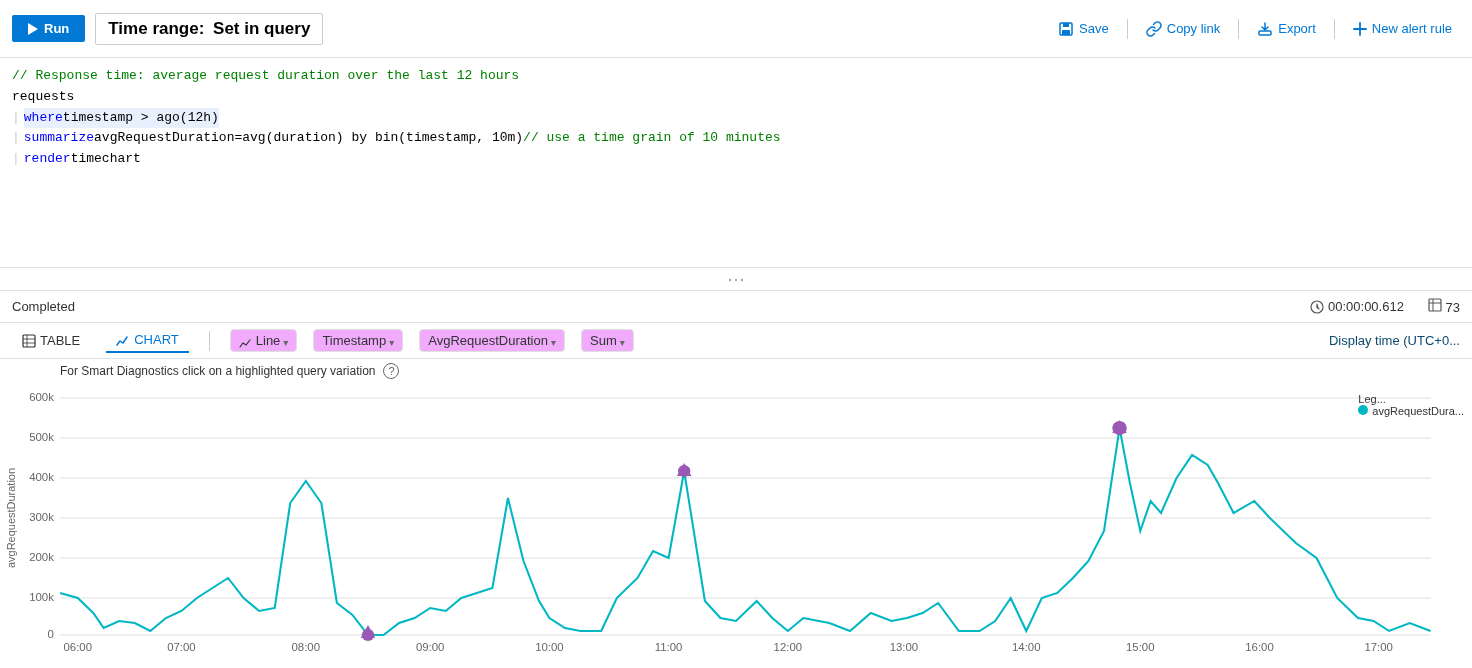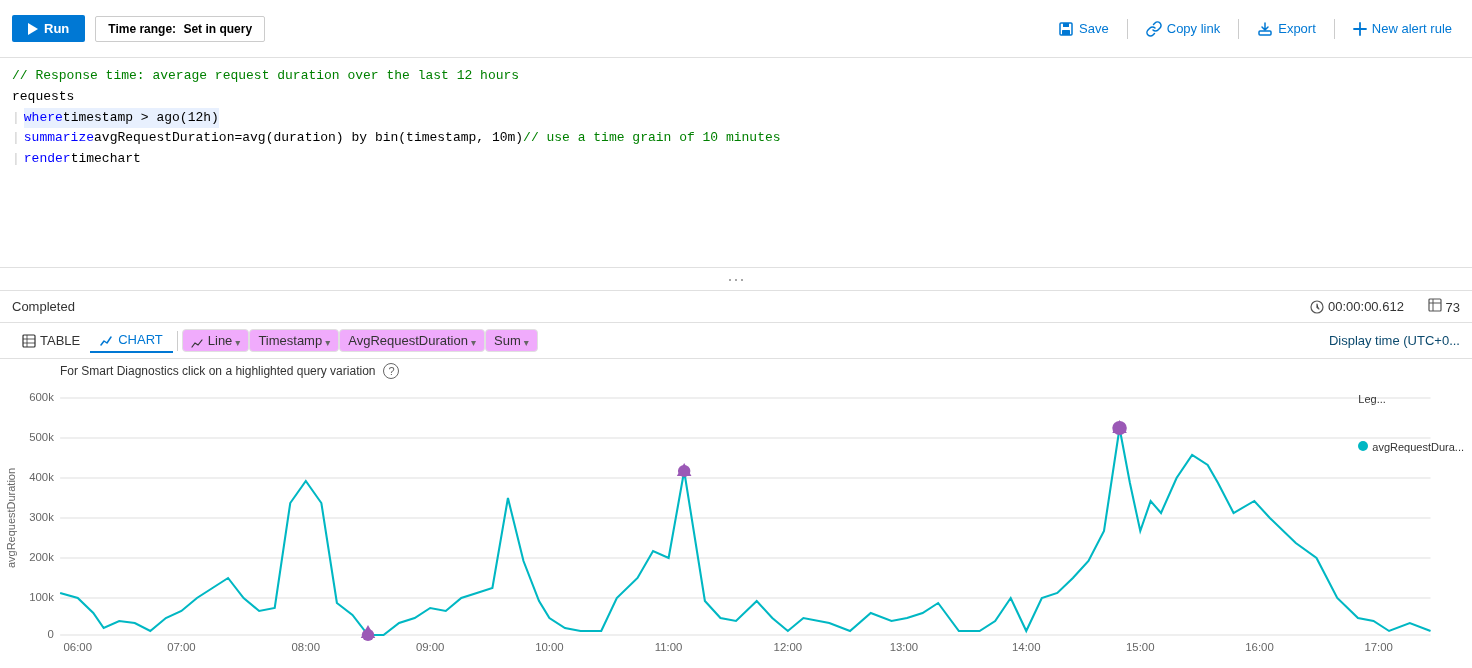--- a/index.html
+++ b/index.html
@@ -11,21 +11,21 @@
       gap: 10px; height: 58px;
     }
     #run-btn {
       background: #0078d4; color: #fff; border: none; padding: 6px 16px; cursor: pointer;
       display: flex; align-items: center; gap: 6px; font-size: 13px; font-weight: 600;
       border-radius: 2px;
     }
     #run-btn .play-icon { width: 0; height: 0; border-top: 6px solid transparent; border-bottom: 6px solid transparent; border-left: 10px solid #fff; display: inline-block; }
     #time-range-btn {
       border: 1px solid #ccc; background: #fff; padding: 5px 12px; cursor: pointer;
-      font-size: 12px; border-radius: 2px;
+      font-size: 17px; border-radius: 2px;
     }
     #time-range-btn span { font-weight: 600; }
     .toolbar-spacer { flex: 1; }
     .toolbar-action {
       display: flex; align-items: center; gap: 5px; cursor: pointer; color: #0078d4;
       font-size: 13px; padding: 4px 8px; background: none; border: none;
     }
     .toolbar-sep { width: 1px; height: 20px; background: #ccc; }
     .new-alert-btn {
       display: flex; align-items: center; gap: 5px; cursor: pointer; color: #0078d4;
@@ -57,21 +57,21 @@
       height: 32px; gap: 24px;
     }
     #status-completed { color: #333; font-size: 13px; }
     .status-spacer { flex: 1; }
     .status-time { display: flex; align-items: center; gap: 4px; font-size: 13px; color: #333; }
     .status-rows { font-size: 13px; color: #333; }
 
     
     #chart-toolbar {
       display: flex; align-items: center; padding: 4px 12px; border-bottom: 1px solid #e0e0e0;
-      height: 36px; gap: 0;
+      height: 36px; gap: 16px;
     }
     .chart-tab {
       display: flex; align-items: center; gap: 4px; padding: 4px 10px; cursor: pointer;
       font-size: 13px; color: #333; border: none; background: none;
     }
     .chart-tab.active { color: #0078d4; border-bottom: 2px solid #0078d4; }
     .chart-sep { width: 1px; height: 20px; background: #ccc; margin: 0 4px; }
     .chart-dropdown {
       display: flex; align-items: flex-end; gap: 3px; padding: 3px 8px; cursor: pointer;
       font-size: 13px; border: 1px solid #e0e0e0; background: #f0abfc; border-radius: 4px;
@@ -87,21 +87,21 @@
     }
     .smart-diag-bar .help-icon {
       width: 16px; height: 16px; border-radius: 50%; border: 1px solid #666;
       display: inline-flex; align-items: center; justify-content: center; font-size: 11px; color: #666; cursor: pointer;
     }
     #svg-chart { width: 100%; }
 
     .legend-area {
       position: absolute; right: 8px; top: 40px; font-size: 12px;
     }
-    .legend-item { display: flex; gap: 4px; margin-top: 36px; }
+    .legend-item { display: flex; gap: 4px; }
     .legend-dot { width: 10px; height: 10px; border-radius: 50%; background: #00b7c3; }
 
     #bottom-area { display: flex; flex-direction: column; height: calc(668px - 50px - 210px - 6px - 32px - 36px); }
   </style>
 </head>
 <body>
 
 <div id="toolbar">
   <button id="run-btn">
     <span class="play-icon"></span>

